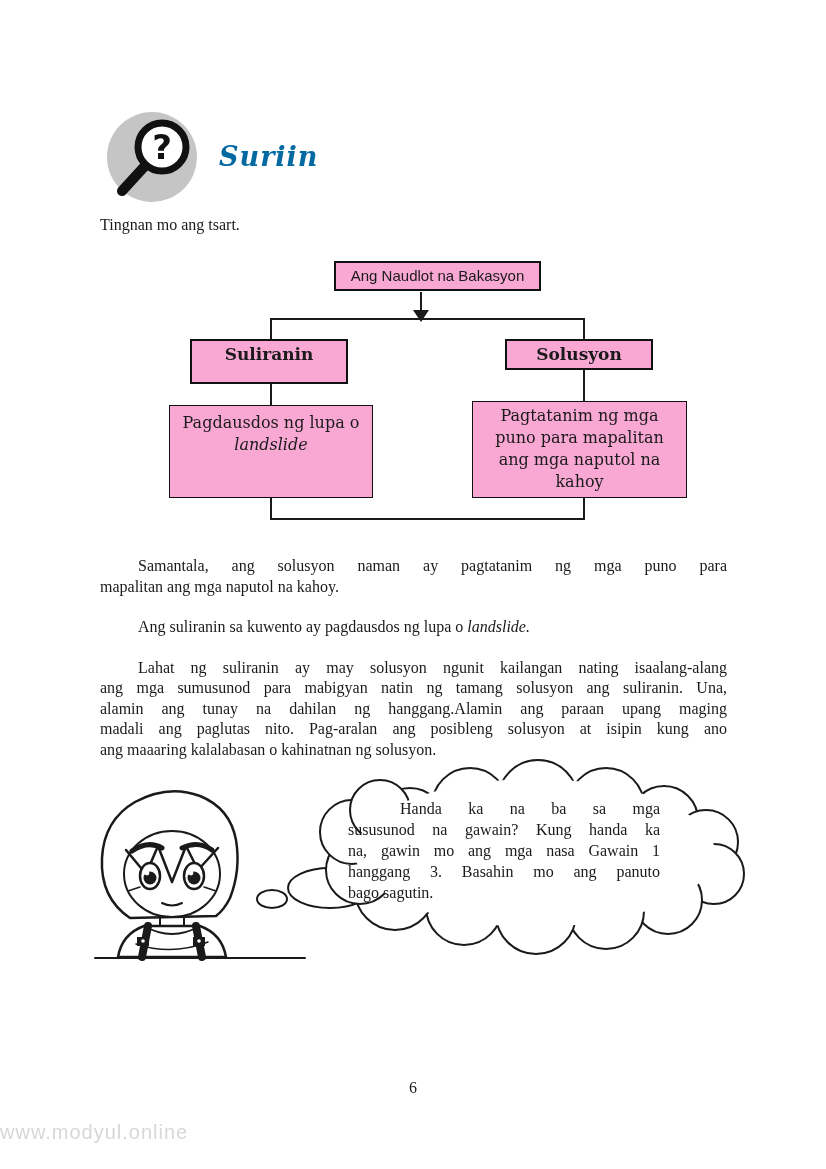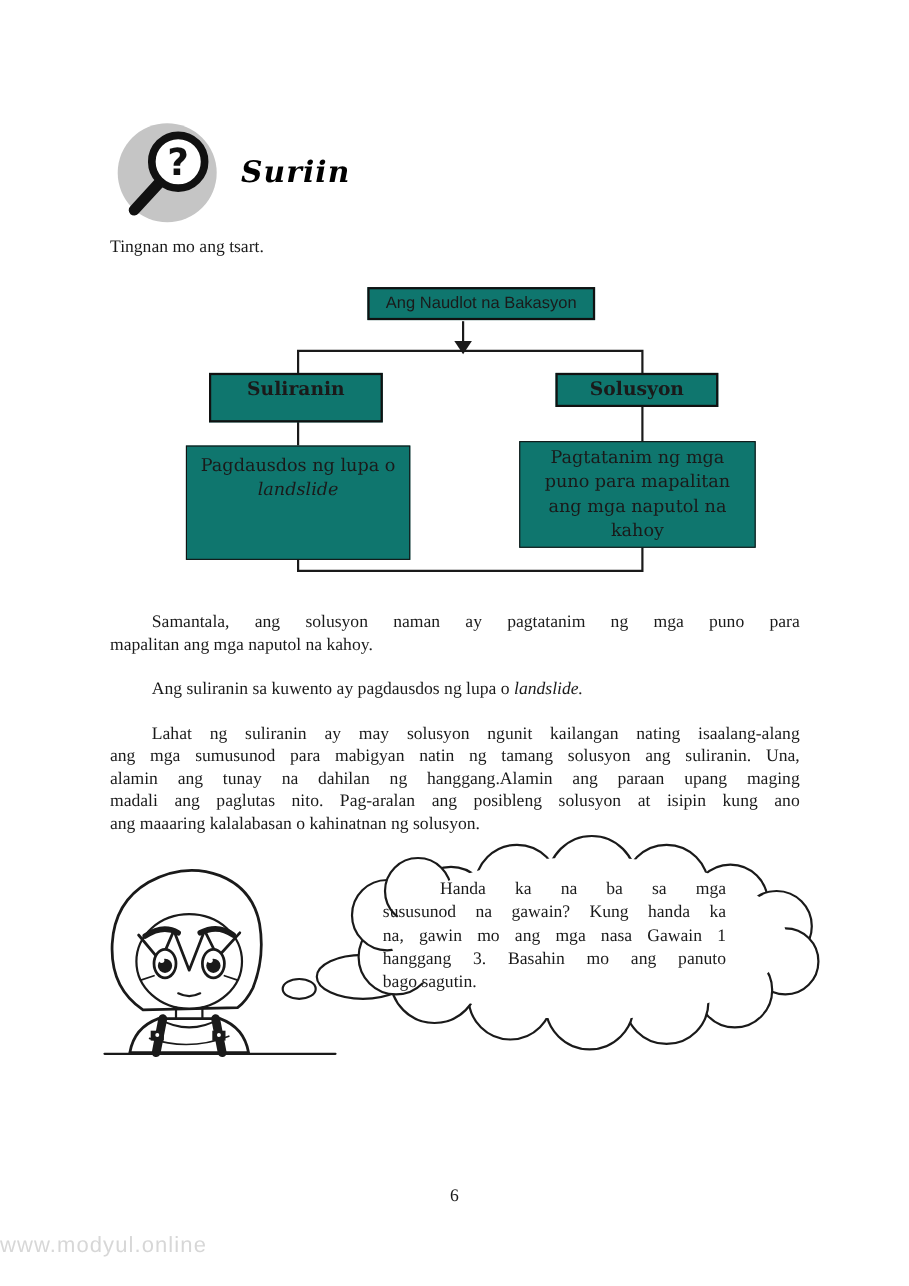--- a/index.html
+++ b/index.html
@@ -6,43 +6,43 @@
   html,body { background:#ffffff; }
   .page {
     position:relative; width:826px; height:1169px; background:#ffffff;
     font-family:"Liberation Serif", serif; color:#1a1a1a; overflow:hidden;
   }
   
   .badge { position:absolute; left:106px; top:111px; width:92px; height:92px; }
   .title {
     position:absolute; left:219px; top:141px;
     font-family:"DejaVu Serif", serif; font-weight:bold; font-style:italic;
-    font-size:27px; letter-spacing:1px; color:#000000;
+    font-size:27px; letter-spacing:1px; color:#0369a1;
   }
   .intro { position:absolute; left:100px; top:216px; font-size:16px; }
   
   .fc-box {
-    position:absolute; background:#0f766e; border:2px solid #111;
+    position:absolute; background:#f9a8d4; border:2px solid #111;
     text-align:center; z-index:2;
   }
   .fc-root {
     left:334px; top:261px; width:207px; height:30px;
     font-family:"Liberation Sans", sans-serif; font-size:15px; line-height:25px;
   }
   .fc-label {
     font-family:"DejaVu Serif", serif; font-weight:bold;
     font-size:17px; line-height:26px;
   }
   .fc-suliranin { left:190px; top:339px; width:158px; height:45px; }
   .fc-solusyon  { left:505px; top:339px; width:148px; height:31px; }
   .fc-content {
     border-width:1.5px; font-family:"DejaVu Serif", serif;
     font-size:16px; line-height:22px;
   }
-  .fc-problem  { left:169px; top:405px; width:204px; height:104px; padding-top:6px; }
+  .fc-problem  { left:169px; top:405px; width:204px; height:93px; padding-top:6px; }
   .fc-solution { left:472px; top:401px; width:215px; height:97px; padding-top:3px;text-align:center; }
   .fc-content span { display:block; }
   .it { font-style:italic; }
   
   .layer { position:absolute; left:0; top:0; z-index:1; }
   
   .bodytext {
     position:absolute; left:100px; top:556px; width:627px;
     font-size:16px; line-height:20.5px;
   }

